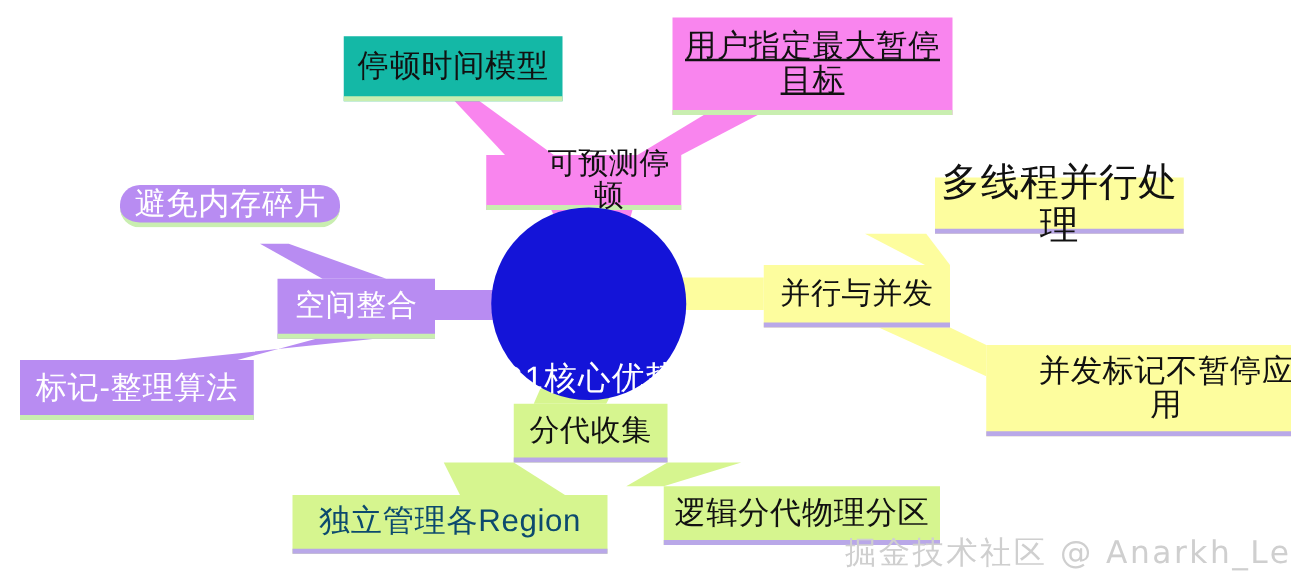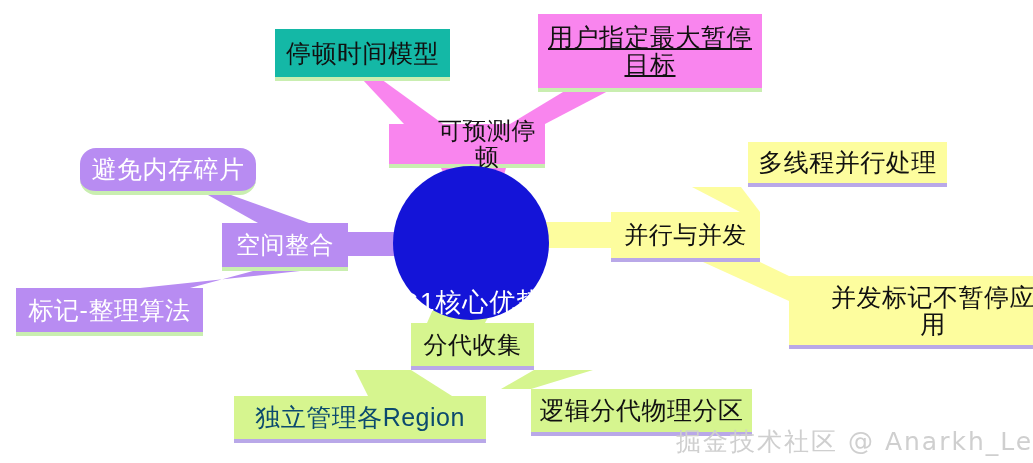--- a/index.html
+++ b/index.html
@@ -79,24 +79,24 @@
       <polygon points="411,370 452,396 368,396 355,370" fill="#d6f58f"></polygon>
       <polygon points="534,370 593,370 531,389 501,389" fill="#d6f58f"></polygon>
     </svg>
 
   <div id="nodes-layer">
       <div class="node rect gborder" style="left: 389px; top: 124px; width: 156px; height: 44px; background: rgb(249, 133, 238); color: rgb(17, 17, 17); font-size: 24px; padding-left: 40px;"><span>可预测停顿</span></div>
       <div class="node rect gborder" style="left: 275px; top: 29px; width: 175px; height: 52px; background: #14b8a6; color: rgb(17, 17, 17); font-size: 25px;"><span>停顿时间模型</span></div>
       <div class="node rect gborder" style="left: 538px; top: 14px; width: 224px; height: 78px; background: rgb(249, 133, 238); color: rgb(17, 17, 17); font-size: 25px; text-decoration: underline;"><span>用户指定最大暂停
 目标</span></div>
       <div class="node rect gborder" style="left: 222px; top: 223px; width: 126px; height: 48px; background: rgb(184, 140, 242); color: rgb(255, 255, 255); font-size: 24px;"><span>空间整合</span></div>
-      <div class="node rect gborder" style="left: 80px; top: 148px; width: 176px; height: 47px; background: rgb(184, 140, 242); color: rgb(255, 255, 255); font-size: 25px; border-radius: 16px;"><span>避免内存碎片</span></div>
+      <div class="node rect gborder" style="left: 96px; top: 148px; width: 176px; height: 34px; background: rgb(184, 140, 242); color: rgb(255, 255, 255); font-size: 25px; border-radius: 16px;"><span>避免内存碎片</span></div>
       <div class="node rect gborder" style="left: 16px; top: 288px; width: 187px; height: 48px; background: rgb(184, 140, 242); color: rgb(255, 255, 255); font-size: 25px;"><span>标记-整理算法</span></div>
       <div class="node rect" style="left: 611px; top: 212px; width: 149px; height: 50px; background: rgb(253, 253, 158); color: rgb(17, 17, 17); font-size: 24px;"><span>并行与并发</span></div>
-      <div class="node rect" style="left: 748px; top: 142px; width: 199px; height: 45px; background: rgb(253, 253, 158); color: rgb(17, 17, 17); font-size: 25px;"><span>多线程并行处理</span></div>
+      <div class="node rect" style="left: 748px; top: 142px; width: 199px; height: 45px; background: rgb(253, 253, 158); color: rgb(17, 17, 17); font-size: 31px;"><span>多线程并行处理</span></div>
       <div class="node rect" style="left: 789px; top: 276px; width: 272px; height: 73px; background: rgb(253, 253, 158); color: rgb(17, 17, 17); font-size: 25px; padding-left: 16px;"><span>并发标记不暂停应
 用</span></div>
       <div class="node rect" style="left: 411px; top: 323px; width: 123px; height: 47px; background: rgb(214, 245, 143); color: rgb(17, 17, 17); font-size: 24px;"><span>分代收集</span></div>
       <div class="node rect" style="left: 234px; top: 396px; width: 252px; height: 47px; background: rgb(214, 245, 143); color: #0c4a6e; font-size: 25px;"><span>独立管理各Region</span></div>
       <div class="node rect" style="left: 531px; top: 389px; width: 221px; height: 47px; background: rgb(214, 245, 143); color: rgb(17, 17, 17); font-size: 25px;"><span>逻辑分代物理分区</span></div>
     </div>
 
   <div class="central" style="left: 393px; top: 166px; width: 156px; height: 154px; background: rgb(20, 20, 216); color: rgb(255, 255, 255); font-size: 26px;">
     <span>G1核心优势</span>
   </div>

